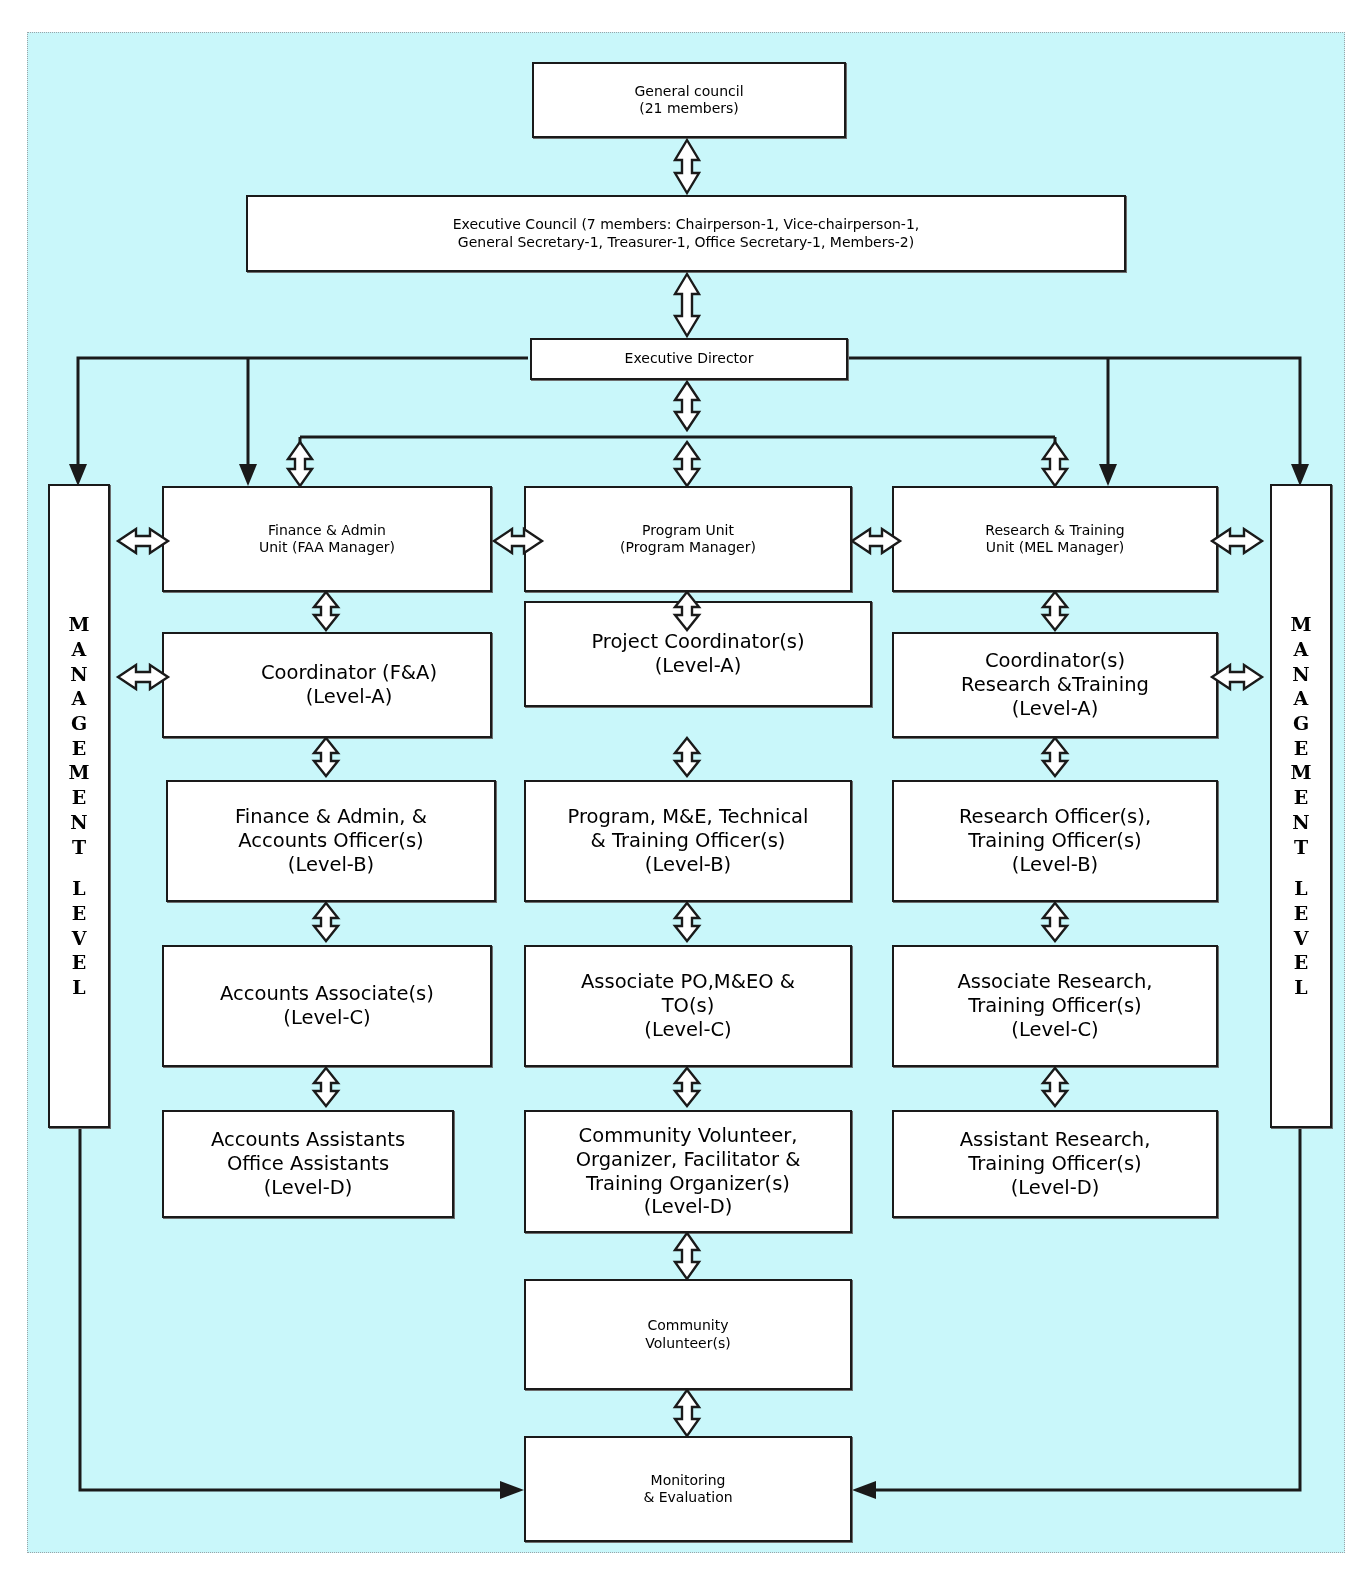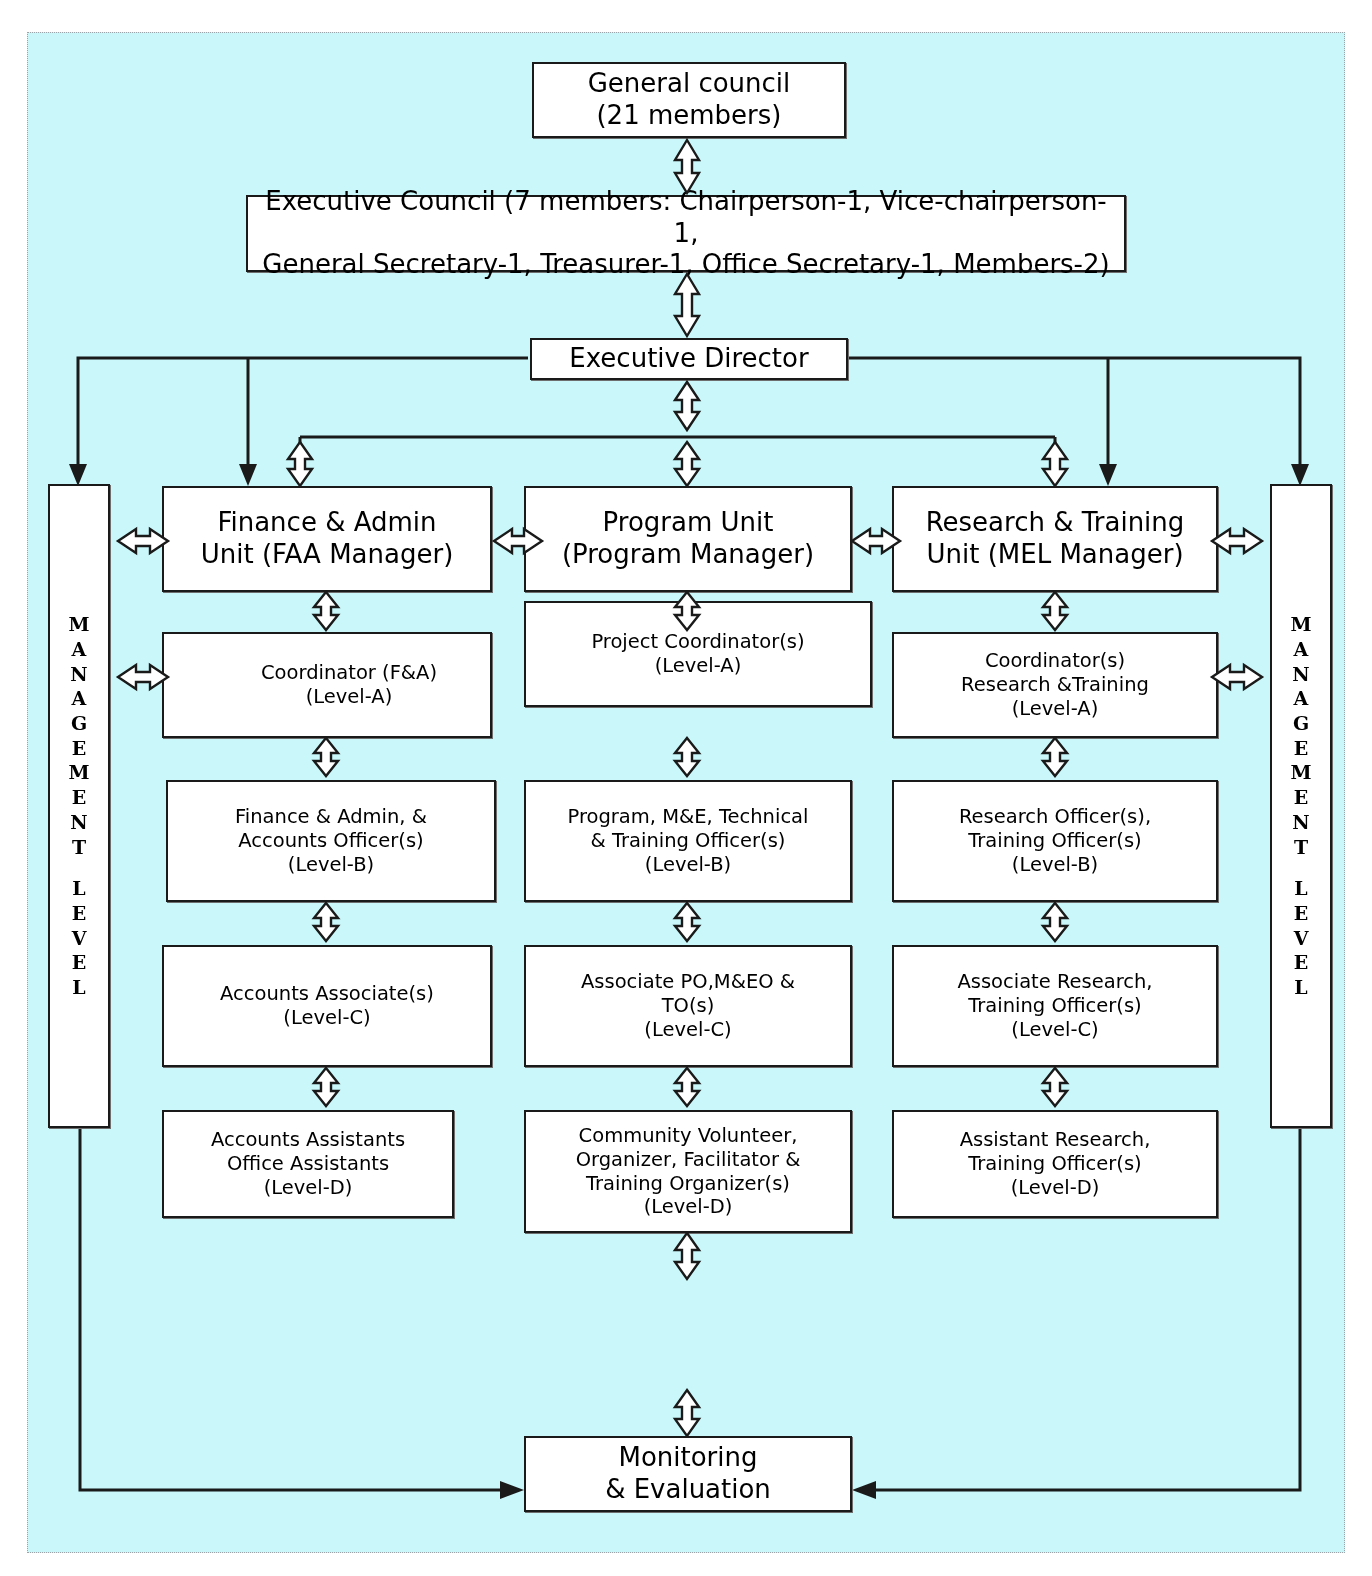--- a/index.html
+++ b/index.html
@@ -5,21 +5,21 @@
   html,body{margin:0;padding:0;background:#ffffff;}
   body{width:1372px;height:1576px;font-family:"DejaVu Sans",sans-serif;}
   #stage{position:relative;width:1372px;height:1576px;overflow:hidden;}
   #panel{position:absolute;left:27px;top:32px;width:1318px;height:1521px;
          background:#c9f7fa;border:1px dotted #9aa3a8;box-sizing:border-box;}
   .box{position:absolute;background:#ffffff;border:2px solid #1a1a1a;
        box-sizing:border-box;display:flex;align-items:center;justify-content:center;
        text-align:center;color:#000000;line-height:1.22;z-index:5;
        box-shadow:1px 1px 0 #6e6e6e;}
   .box span{display:block;padding:0 6px;}
-  .f20{font-size:26px;}
+  .f20{font-size:14px;}
   .f19{font-size:19.5px;}
   .mgmt{position:absolute;background:#ffffff;border:2px solid #1a1a1a;
         box-sizing:border-box;z-index:6;display:flex;flex-direction:column;
         align-items:center;justify-content:center;
         font-family:"DejaVu Serif",serif;font-size:19px;font-weight:600;
         color:#000;box-shadow:1px 1px 0 #6e6e6e;}
   .mgmt .w{display:flex;flex-direction:column;align-items:center;line-height:1.30;}
   .mgmt .gap{height:17px;}
   svg.lines{position:absolute;left:0;top:0;width:1372px;height:1576px;z-index:3;}
   svg.arrows{position:absolute;left:0;top:0;width:1372px;height:1576px;z-index:8;
@@ -273,19 +273,25 @@
     </div>
   </div>
   <div class="box f19" style="left:892px;top:1110px;width:326px;height:108px;">
     <div>
       <span>Assistant Research,</span>
       <span>Training Officer(s)</span>
       <span>(Level-D)</span>
     </div>
   </div>
 
-  <div class="box f20" style="left:524px;top:1436px;width:328px;height:76px;text-align:center;">
+  <div class="box f20" style="left:524px;top:1279px;width:328px;height:111px;">
+    <div>
+      <span>Community</span>
+      <span>Volunteer(s)</span>
+    </div>
+  </div>
+  <div class="box f20" style="left:524px;top:1436px;width:328px;height:106px;text-align:center;">
     <div>
       <span>Monitoring</span>
       <span>&amp; Evaluation</span>
     </div>
   </div>
 </div>
 
 </body></html>

